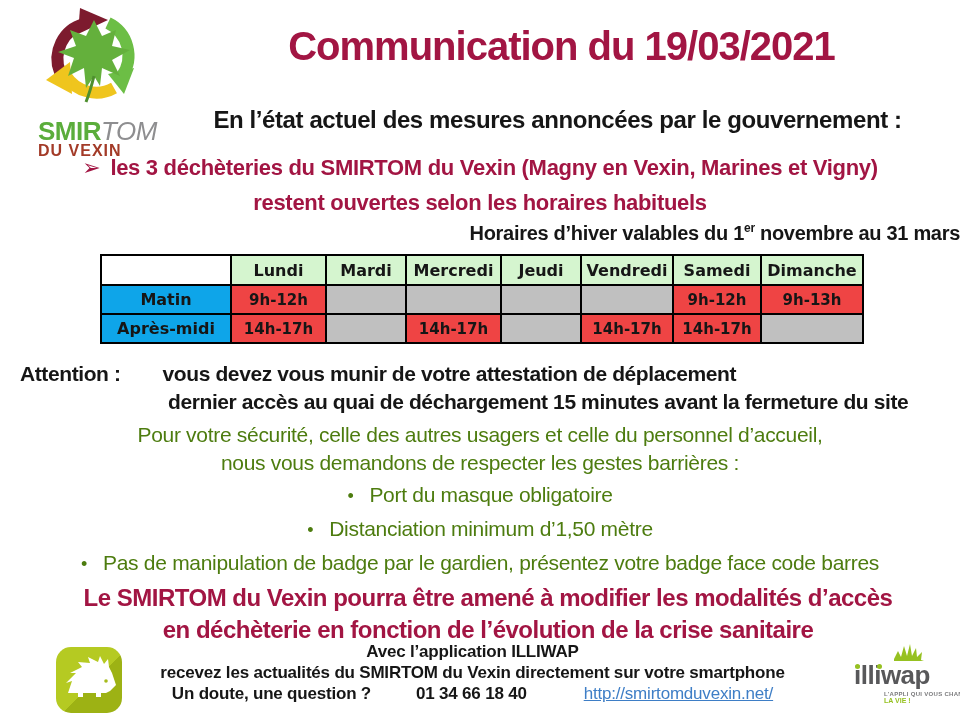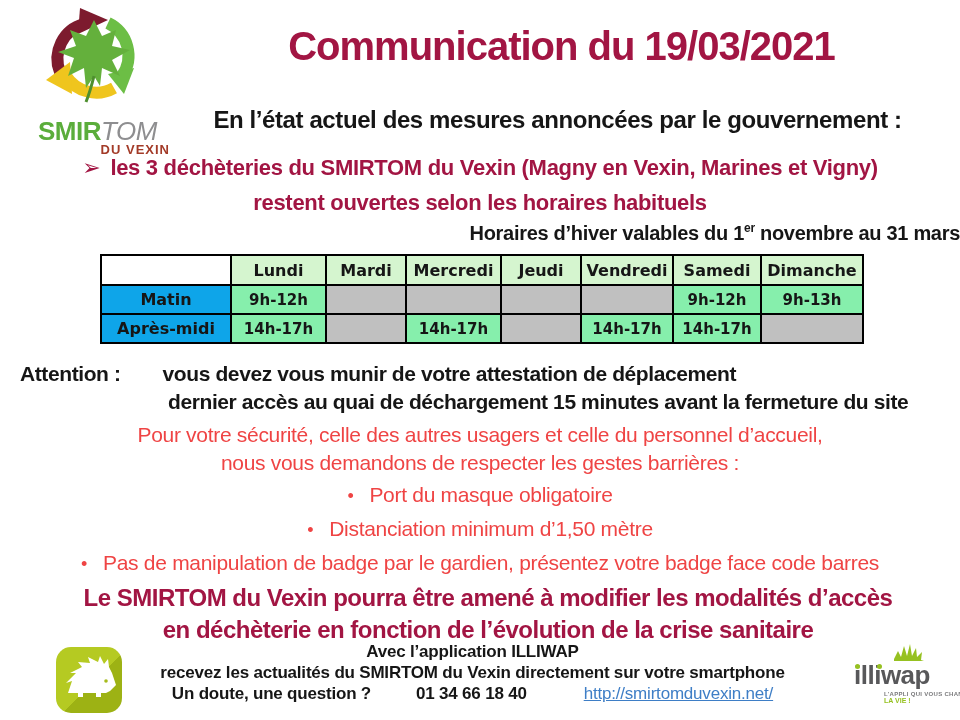--- a/index.html
+++ b/index.html
@@ -6,51 +6,51 @@
   html,body { width:960px; height:720px; }
   body {
     position:relative; overflow:hidden; background:#ffffff;
     font-family:"Liberation Sans", sans-serif; color:#161616;
   }
   
   .smirtom-logo { position:absolute; left:16px; top:6px; width:150px; height:142px; }
   .smirtom-word { position:absolute; left:22px; top:110px; width:140px; font-size:26px; letter-spacing:-0.5px; white-space:nowrap; }
   .smir { color:#5bad3b; font-weight:bold; }
   .tom  { color:#8e8e90; font-style:italic; }
-  .du-vexin { position:absolute; left:22px; top:136px; width:132px; text-align:right;
-    font-size:13px; font-weight:bold; color:#a33b28; letter-spacing:1px; }
+  .du-vexin { position:absolute; left:22px; top:136px; width:132px; text-align:left;
+    font-size:16px; font-weight:bold; color:#a33b28; letter-spacing:1px; }
   
   .main-title { position:absolute; left:175px; right:12px; top:24px; text-align:center;
     font-size:40px; font-weight:bold; color:#a21543; letter-spacing:-1px; }
   .subtitle { position:absolute; left:170px; right:15px; top:106px; text-align:center;
     font-size:24px; font-weight:bold; letter-spacing:-0.4px; }
   .announce { position:absolute; left:0; right:0; top:150px; text-align:center;
     font-size:22px; font-weight:bold; color:#a21543; line-height:35px; letter-spacing:-0.3px; }
   .announce .arrow { display:inline-block; margin-right:10px; font-weight:normal; }
   .hours-title { position:absolute; left:0; right:0; top:221px; text-align:right;
     font-size:20px; font-weight:bold; letter-spacing:-0.3px; }
   .hours-title sup { font-size:12px; }
   
   table.schedule { position:absolute; left:100px; top:254px; width:762px;
     border-collapse:collapse; table-layout:fixed;
     font-family:"DejaVu Sans", sans-serif; font-size:16px; font-weight:bold; }
   table.schedule th, table.schedule td { border:2px solid #000; text-align:center; padding:0; }
   table.schedule thead th { height:30px; background:#d5f5cf; }
   table.schedule thead th.corner { background:#ffffff; }
   table.schedule tbody th { background:#0ea5e9; }
-  table.schedule tbody td { height:29px; background:#86efac; font-weight:600; font-size:15px; }
+  table.schedule tbody td { height:29px; background:#ef4444; font-weight:600; font-size:15px; }
   table.schedule tbody td.closed { background:#c0c0c0; }
   
   .attention { position:absolute; left:20px; top:360px; width:930px;
     font-size:21px; font-weight:bold; letter-spacing:-0.4px; line-height:28px; }
   .attention .attn-label { display:inline-block; margin-right:42px; }
   .attention .attn-line2 { margin-left:148px; }
   
   .safety { position:absolute; left:0; right:0; top:421px; text-align:center;
-    font-size:21px; letter-spacing:-0.3px; line-height:28px; color:#ef4444; }
+    font-size:21px; letter-spacing:-0.3px; line-height:28px; color:#4d7c0f; }
   .safety .bullet-line { margin-top:3px; line-height:30px; }
   .safety .dot { display:inline-block; margin-right:16px; font-size:18px; }
   
   .closing { position:absolute; left:0; right:0; top:582px; text-align:center;
     font-size:24px; font-weight:bold; color:#a21543; line-height:32px; letter-spacing:-0.5px;padding-left:16px; }
   
   .app-icon { position:absolute; left:56px; top:647px; width:66px; height:66px;
     border-radius:15px; background:linear-gradient(135deg,#b5ca22 55%, #9db214 55%); }
   .footer-text { position:absolute; left:130px; right:145px; top:641px; text-align:center;
     font-size:17px; font-weight:bold; line-height:21px; letter-spacing:-0.2px; }

